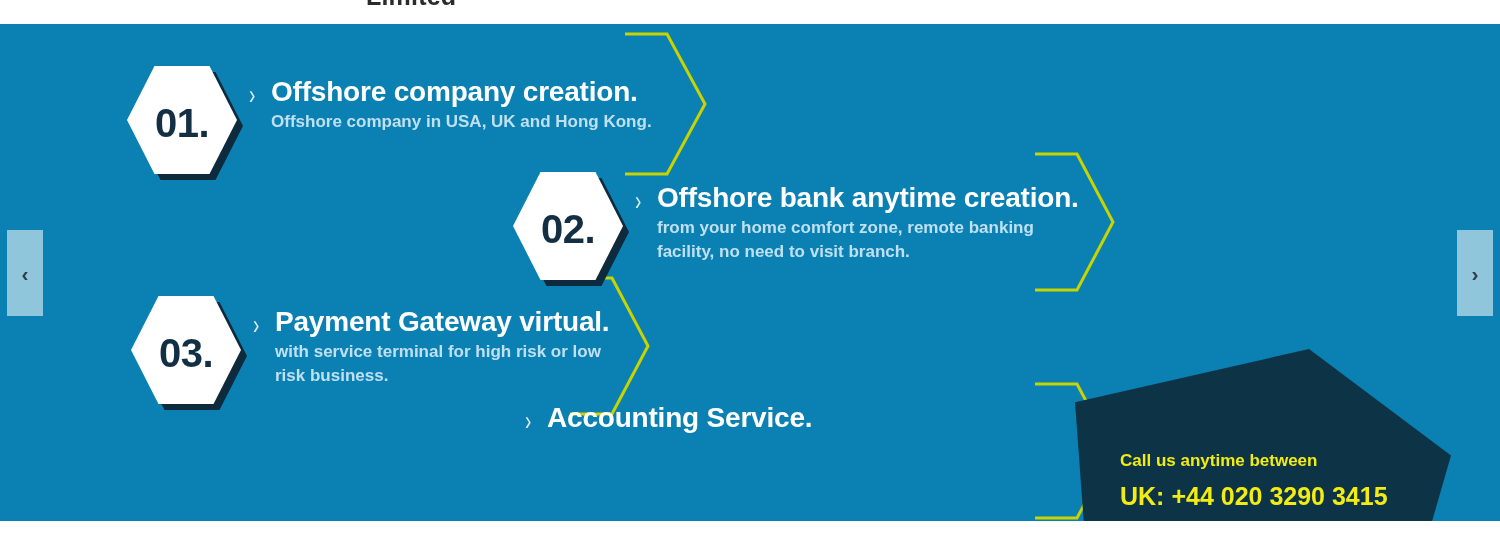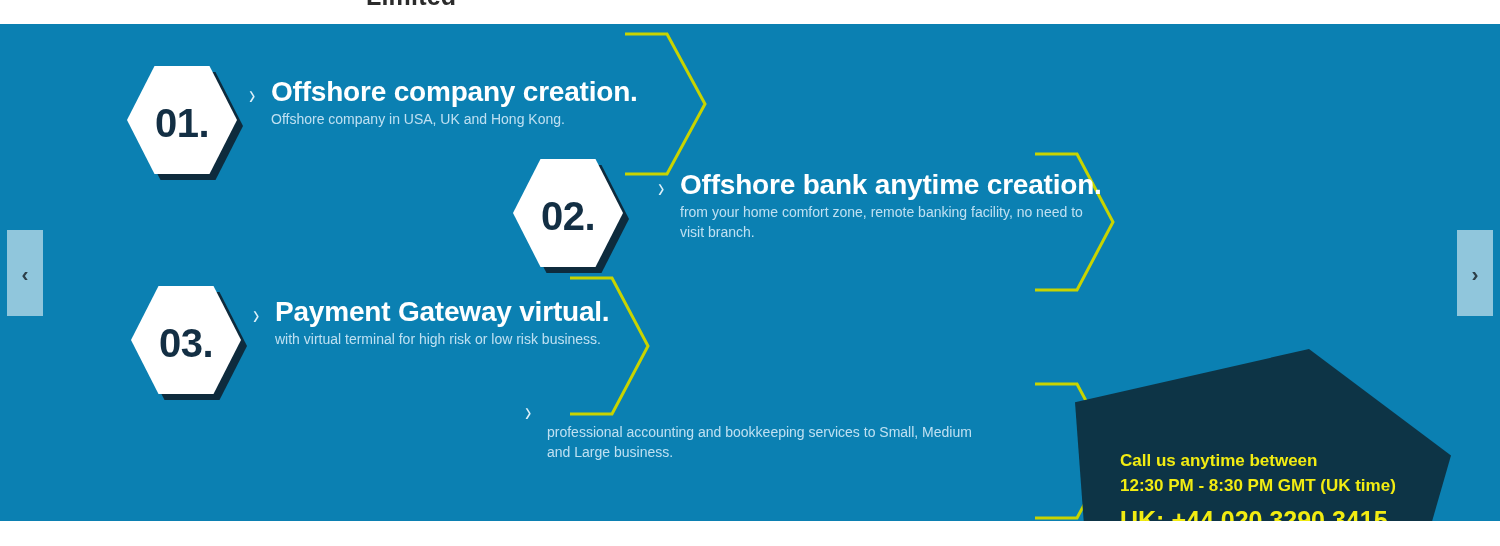--- a/index.html
+++ b/index.html
@@ -130,24 +130,24 @@
   .title {
     font-size: 28px;
     font-weight: 700;
     color: #ffffff;
     letter-spacing: -0.2px;
     white-space: nowrap;
   }
   .desc {
     margin-left: 22px;
     margin-top: 2px;
-    font-size: 14px;
+    font-size: 17px;
     line-height: 1.42;
     color: #bfe0f2;
-    font-weight: 400;
+    font-weight: 700;
     max-width: 420px;
   }
   .desc.wide { max-width: 430px; }
 
   
   .contact {
     position: absolute;
     left: 1075px;
     top: 325px;
     width: 400px;
@@ -242,64 +242,63 @@
       </div>
       <div class="txt">
         <div class="title-line">
           <span class="bullet-chev">›</span>
           <span class="title">Offshore company creation.</span>
         </div>
         <div class="desc">Offshore company in USA, UK and Hong Kong.</div>
       </div>
     </div>
 
-    <div class="row" style="left:513px; top:135px;gap:23px;">
+    <div class="row" style="left:513px; top:148px;">
       <div class="hex-wrap">
         <div class="hex shadow"></div>
         <div class="hex"></div>
         <div class="hex-num">02.</div>
       </div>
       <div class="txt">
         <div class="title-line">
           <span class="bullet-chev">›</span>
           <span class="title">Offshore bank anytime creation.</span>
         </div>
         <div class="desc wide">from your home comfort zone, remote banking facility, no need to visit branch.</div>
       </div>
     </div>
 
-    <div class="row" style="left:131px; top:262px;">
+    <div class="row" style="left:131px; top:272px;">
       <div class="hex-wrap">
         <div class="hex shadow"></div>
         <div class="hex"></div>
         <div class="hex-num">03.</div>
       </div>
       <div class="txt">
         <div class="title-line">
           <span class="bullet-chev">›</span>
           <span class="title">Payment Gateway virtual.</span>
         </div>
-        <div class="desc" style="max-width:345px">with virtual terminal for high risk or low risk business.</div>
+        <div class="desc" style="max-width:345px">with service terminal for high risk or low risk business.</div>
       </div>
     </div>
 
     <div class="row" style="left:513px; top:368px;">
       <div class="txt">
         <div class="title-line">
           <span class="bullet-chev">›</span>
+          <span class="title">Accounting Service.</span>
         </div>
-        <div class="desc wide">professional accounting and bookkeeping services to Small, Medium and Large business.</div>
       </div>
     </div>
 
     <div class="contact">
       <div class="contact-shape"></div>
       <div class="contact-text">
         <div class="contact-line">Call us anytime between</div>
-        <div class="contact-line">12:30 PM - 8:30 PM GMT (UK time)</div>
         <div class="contact-phone">UK: +44 020 3290 3415</div>
       </div>
     </div>
 
   </div>
 
   <div class="nav prev">
     <span class="nav-chev">‹</span>
   </div>
   <div class="nav next">

